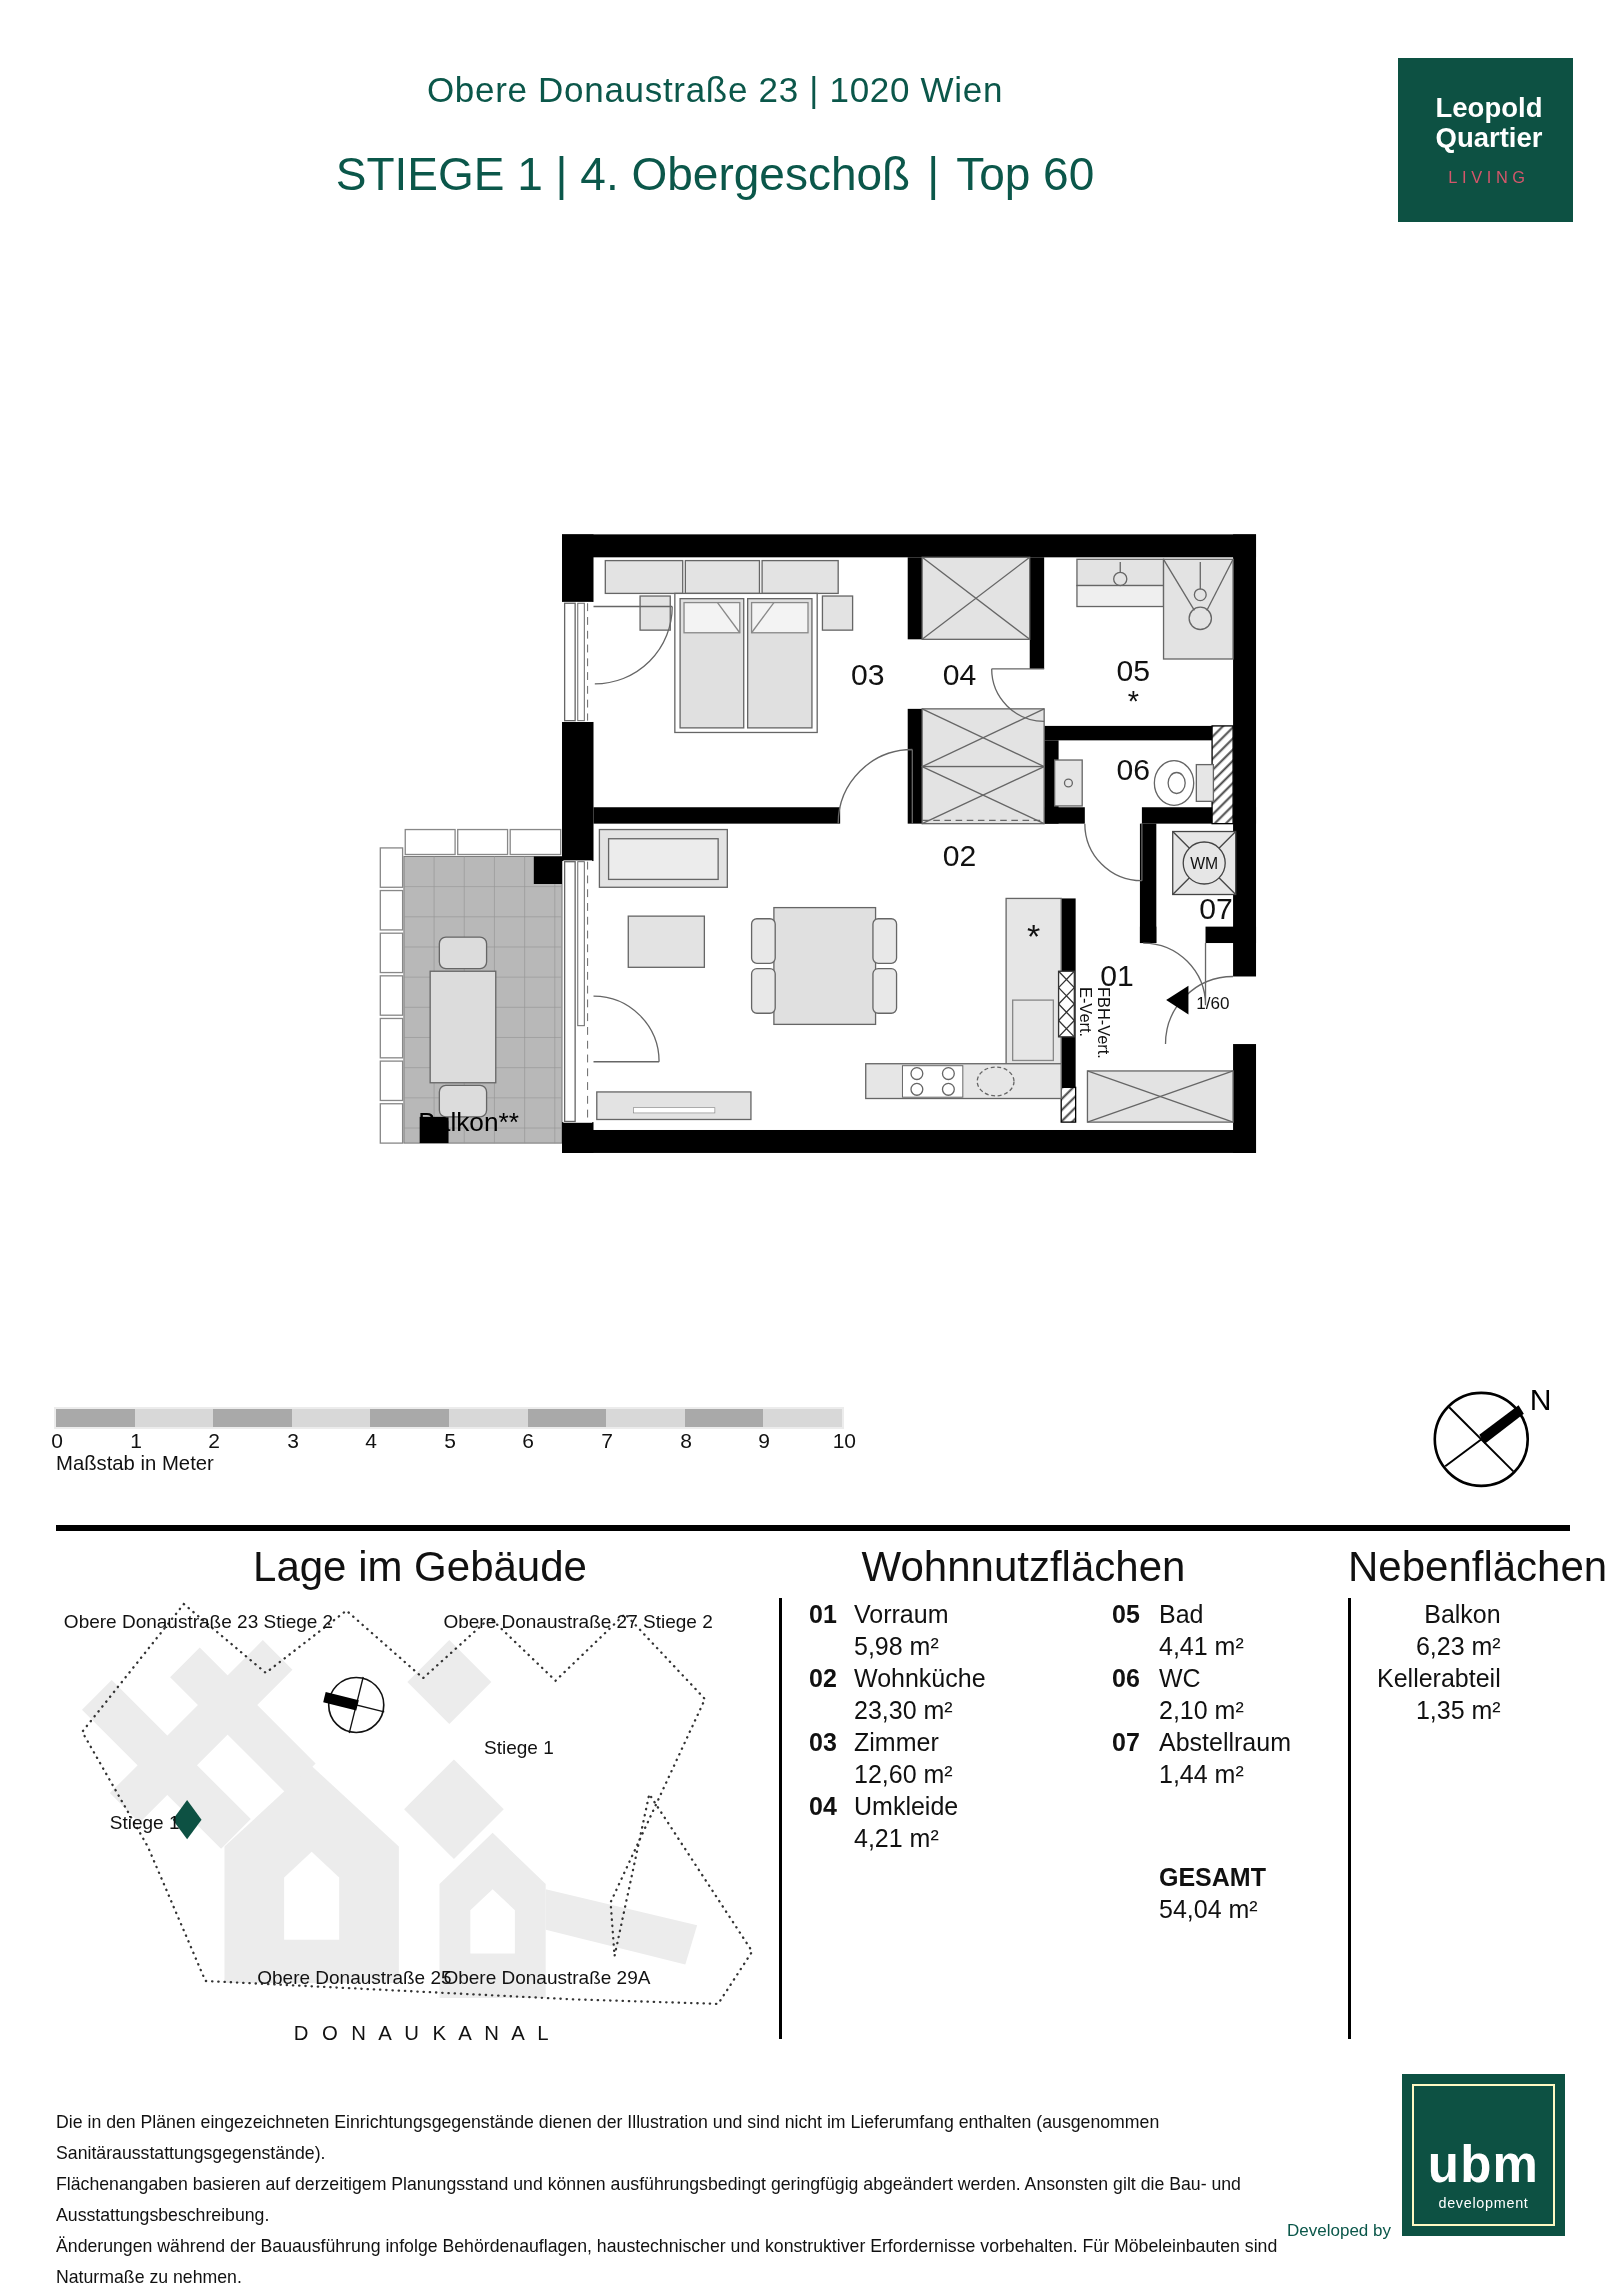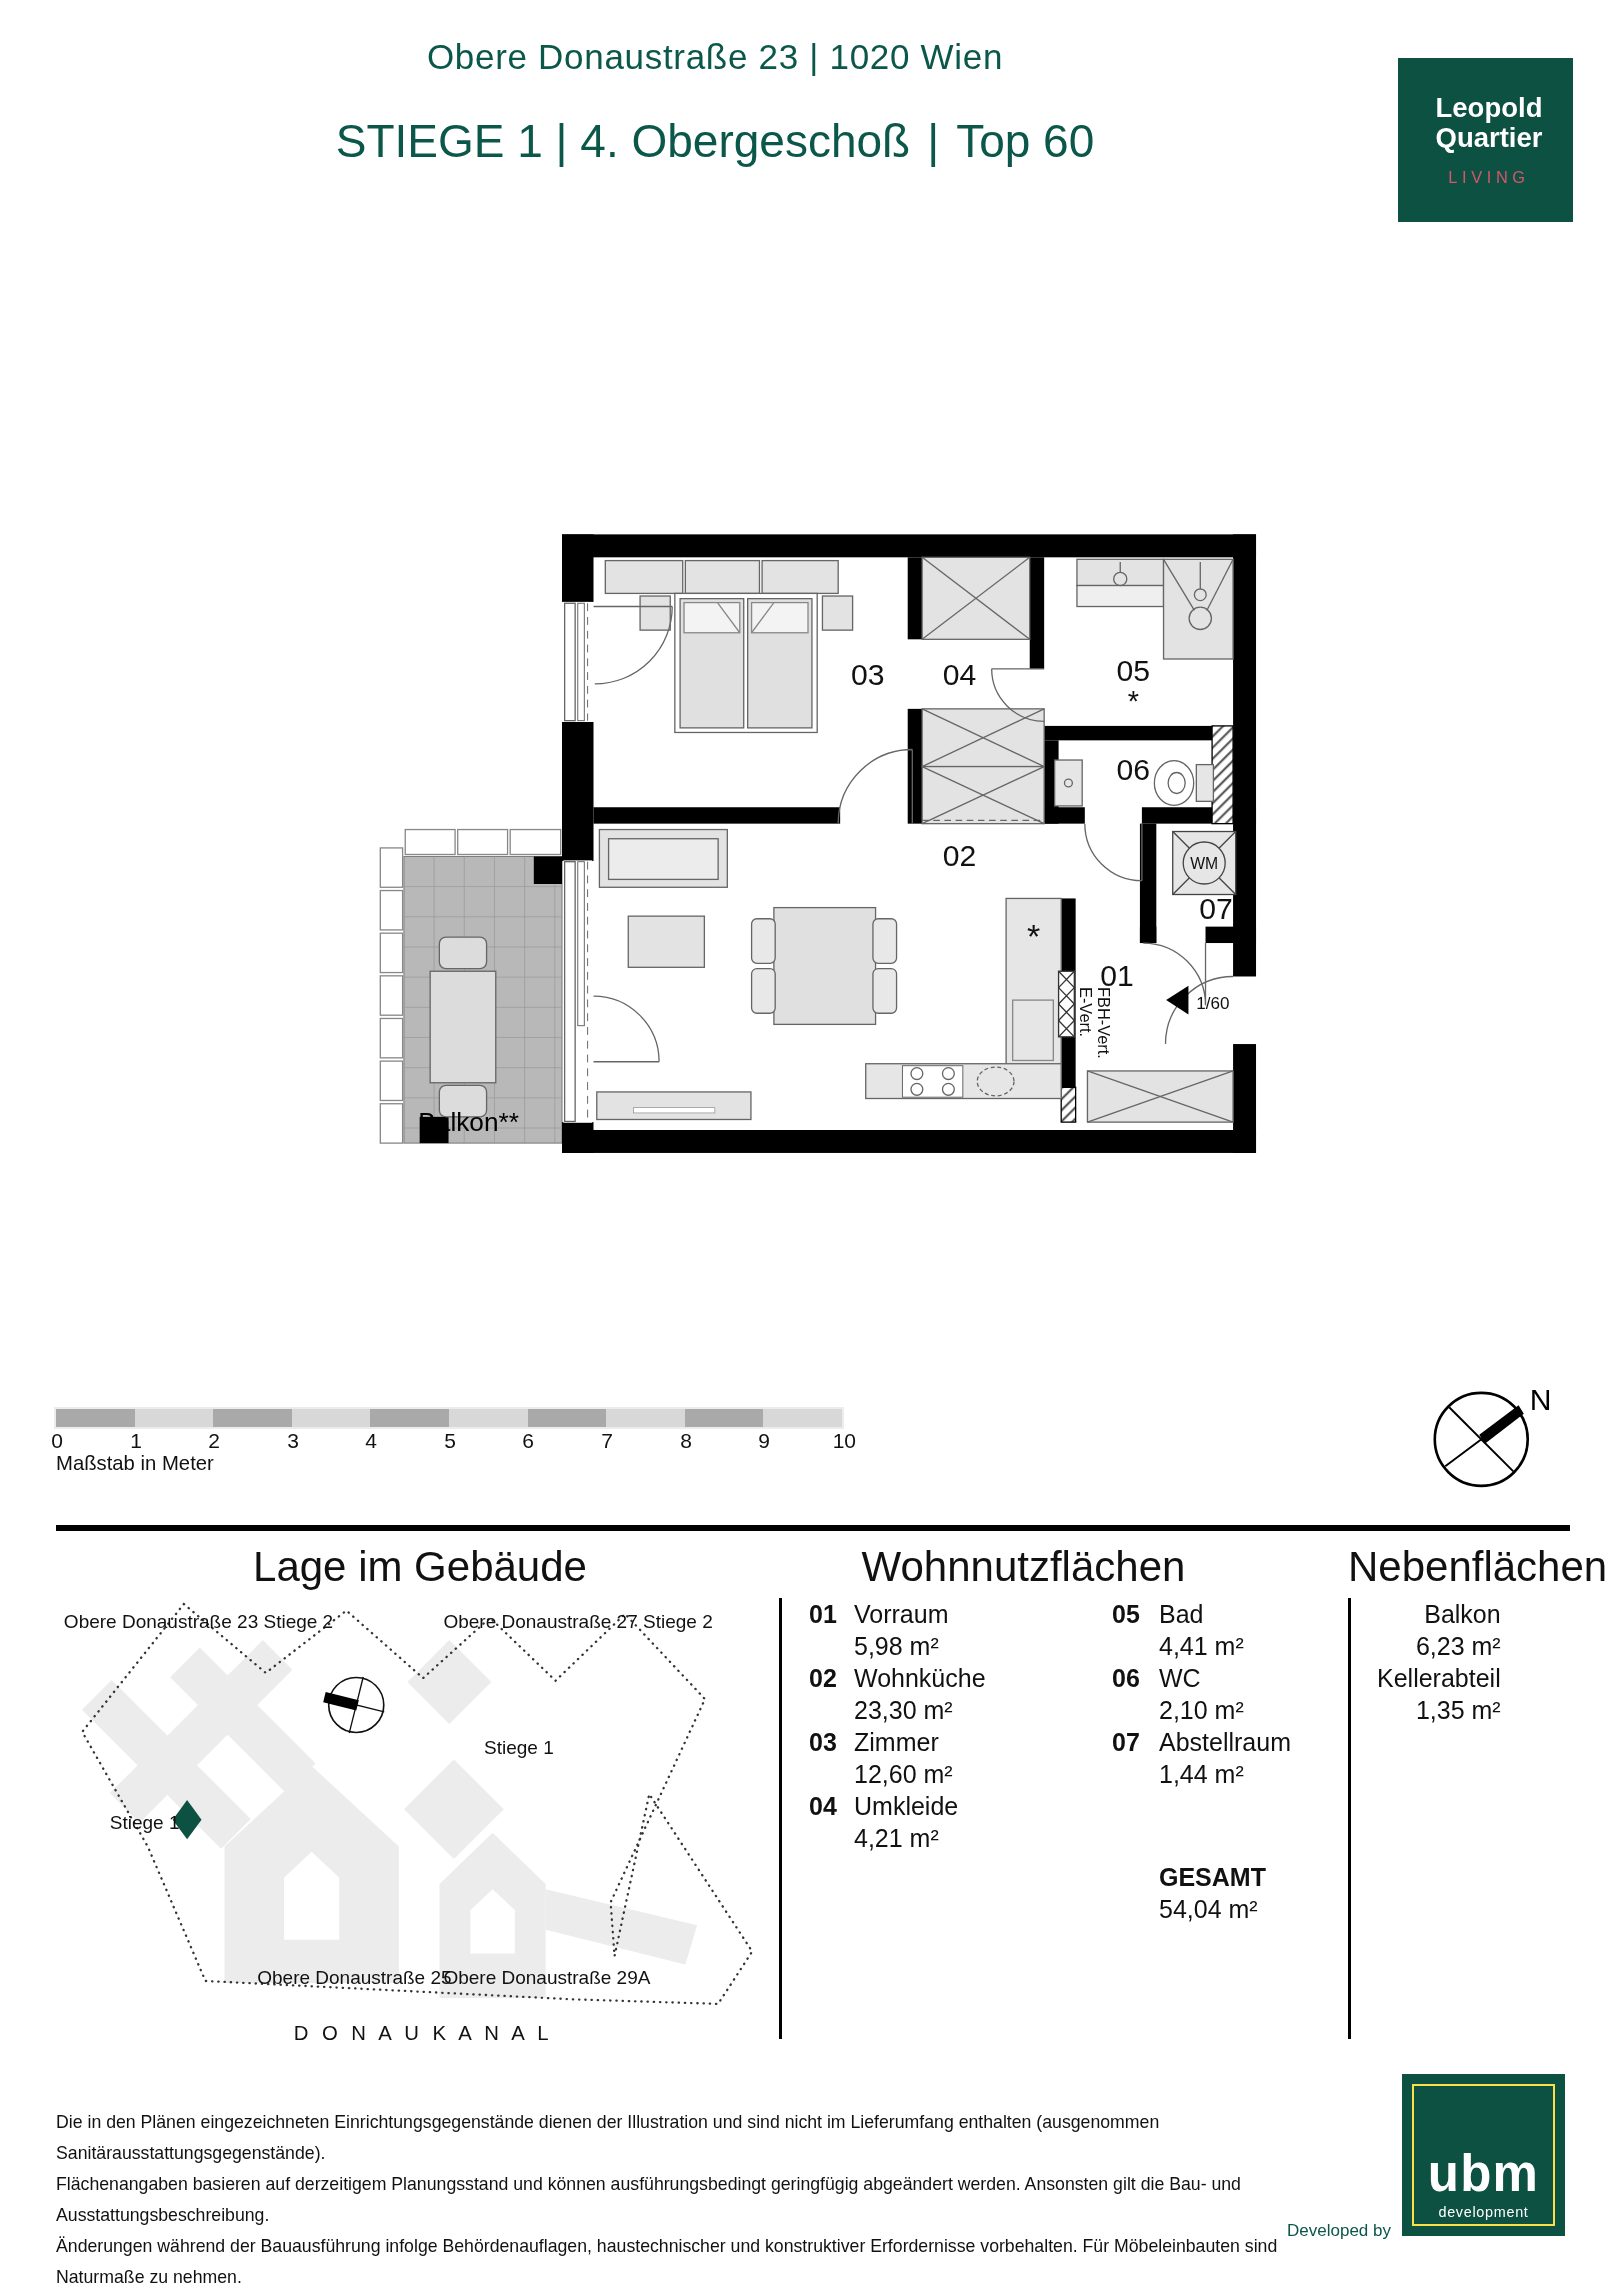--- a/index.html
+++ b/index.html
@@ -1,21 +1,21 @@
 <!DOCTYPE html>
 <html style="font-size:10.5px"><head>
 <meta charset="utf-8">
 <style>
   html,body{margin:0;padding:0;}
   body{width:1623px;height:2295px;background:#fff;position:relative;
        font-family:"Liberation Sans", sans-serif;color:#111;}
   .abs{position:absolute;}
 
   
-  .header-center{left:59px;top:38px;width:1312px;text-align:center;}
+  .header-center{left:59px;top:71px;width:1312px;text-align:center;}
   .addr{font-size:35px;line-height:37px;color:#0b574a;font-weight:400;letter-spacing:0.7px;}
   .subtitle{font-size:46px;line-height:49px;margin-top:42px;color:#0b574a;font-weight:400;}
   .subtitle .sep{padding:0 17px;font-weight:300;}
   .subtitle .unit{font-weight:400;margin-top:11px;}
 
   .logo-box{left:1398px;top:58px;width:168px;height:164px;background:#0d5143;
             display:flex;flex-direction:column;align-items:center;justify-content:center;padding-left:7px;}
   .logo-box .l1{color:#fff;font-weight:700;font-size:27.5px;line-height:30px;}
   .logo-box .tag{color:#d4566b;font-size:16.4px;letter-spacing:4.6px;margin-top:15.7px;font-weight:400;}
 
@@ -53,22 +53,22 @@
   .e0{top:1598px;} .e1{top:1662px;} .e2{top:1726px;} .e3{top:1790px;}
   .gesamt{left:1159px;top:1861px;font-size:25px;line-height:32px;}
   .gesamt .tl{font-weight:700;}
   .neben-list{left:1377px;top:1598px;font-size:25px;line-height:32px;text-align:right;}
 
   
   .footer{left:56px;top:2107px;width:1242px;font-size:17.7px;line-height:31px;}
   .fline4{display:flex;justify-content:space-between;}
   .developed{left:1240px;top:2221px;width:151px;text-align:right;font-size:17px;color:#0b574a;}
   .ubm-box{left:1402px;top:2074px;width:163px;height:162px;background:#0d5143;box-sizing:border-box;}
-  .ubm-frame{position:absolute;left:9.8px;top:9.8px;right:9.8px;bottom:9.8px;border:2px solid #fde047;
-             display:flex;flex-direction:column;align-items:center;justify-content:flex-end;padding-bottom:4px;}
+  .ubm-frame{position:absolute;left:9.8px;top:9.8px;right:9.8px;bottom:9.8px;border:2px solid #fef9c3;
+             display:flex;flex-direction:column;align-items:center;justify-content:flex-end;padding-bottom:13px;}
   .ubm-name{color:#fff;font-weight:700;font-size:51px;line-height:46px;letter-spacing:1.3px;}
   .ubm-sub{color:#ffffff;font-size:14.4px;letter-spacing:0.7px;margin-top:7px;}
 </style>
 </head>
 <body>
 
 <div class="abs header-center">
   <div class="addr">Obere Donaustraße 23 | 1020 Wien</div>
   <div class="subtitle">
     <span>STIEGE 1 | 4. Obergeschoß</span><span class="sep">|</span><span class="unit">Top 60</span>

